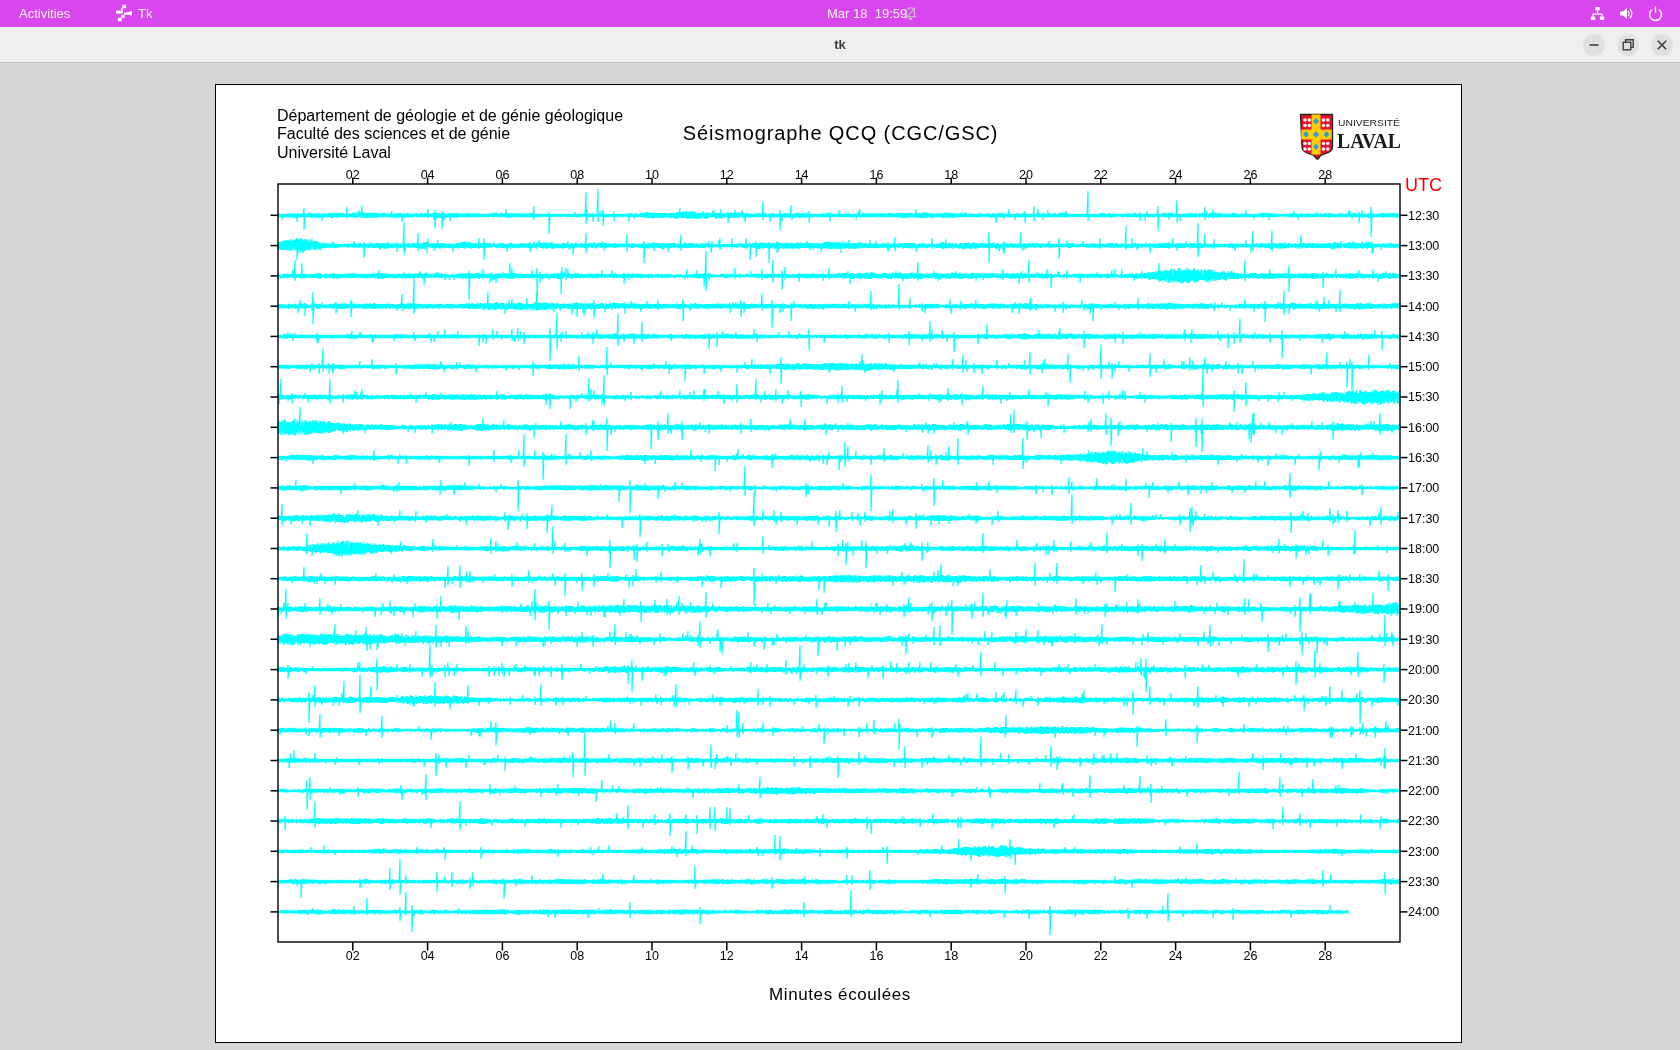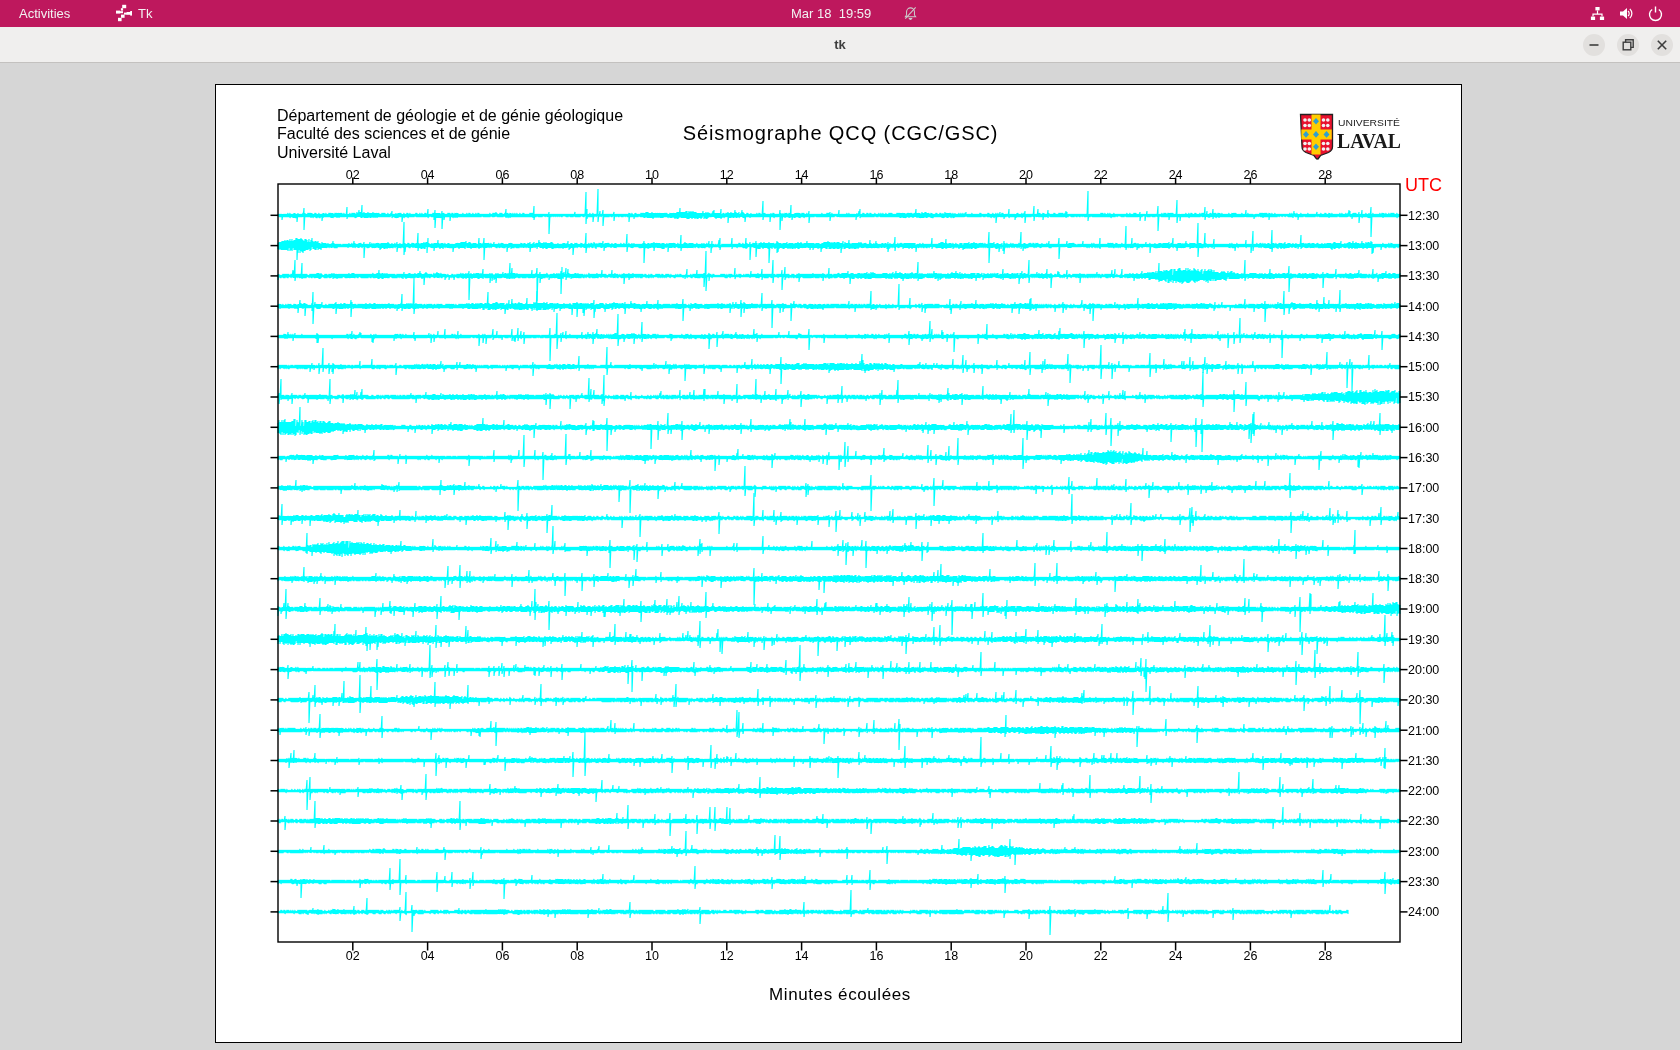--- a/index.html
+++ b/index.html
@@ -1,15 +1,15 @@
 <!DOCTYPE html>
 <html><head><meta charset="utf-8"><style>
 *{margin:0;padding:0;box-sizing:border-box}
 body{width:1680px;height:1050px;background:#d6d6d6;font-family:"Liberation Sans",sans-serif;overflow:hidden;position:relative}
-.topbar{position:absolute;left:0;top:0;width:1680px;height:27px;background:#be185d;color:#f2f2f2;font-size:13px}
+.topbar{position:absolute;left:0;top:0;width:1680px;height:27px;background:#d946ef;color:#f2f2f2;font-size:13px}
 .titlebar{position:absolute;left:0;top:27px;width:1680px;height:36px;background:#f0efee;border-bottom:1px solid #c3c1bf}
 .tbtext{position:absolute;top:0;height:27px;line-height:27px}
 .wtitle{position:absolute;left:0;width:100%;text-align:center;top:0;height:35px;line-height:35px;font-weight:bold;font-size:13px;color:#3d3d3d}
 .wbtn{position:absolute;top:7px;width:22px;height:22px;border-radius:50%;background:#e2e0de}
 .canvas{position:absolute;left:215px;top:84px;width:1247px;height:959px;background:#fff;border:1px solid #000}
 </style></head>
 <body>
 <div class="topbar">
  <div class="tbtext" style="left:19px">Activities</div>
  <svg style="position:absolute;left:115px;top:4px" width="18" height="18" viewBox="0 0 18 18">
@@ -19,21 +19,21 @@
         <rect x="1" y="6.6" width="4.2" height="3"></rect>
         <rect x="5" y="7.2" width="3" height="2"></rect>
         <rect x="11.6" y="8" width="5.4" height="2.8"></rect>
         <rect x="9" y="8.6" width="3" height="2"></rect>
         <rect x="15.2" y="7" width="1.8" height="4.6"></rect>
         <rect x="6" y="10.6" width="3.6" height="3.2"></rect>
         <rect x="3" y="13.8" width="3.6" height="3.4"></rect>
       </g>
     </svg>
  <div class="tbtext" style="left:138px">Tk</div>
- <div class="tbtext" style="left:791px">Mar 18&nbsp;&nbsp;19:59</div>
+ <div class="tbtext" style="left:827px">Mar 18&nbsp;&nbsp;19:59</div>
  <svg style="position:absolute;left:903px;top:6px" width="15" height="15" viewBox="0 0 16 16">
       <g stroke="#ccc" stroke-width="1.1" fill="none">
         <path d="M8 2 a4.2 4.2 0 0 1 4.2 4.2 l0 3.3 1.3 2 -11 0 1.3 -2 0 -3.3 A4.2 4.2 0 0 1 8 2 z"></path>
         <path d="M6.7 13.4 a1.4 1.4 0 0 0 2.6 0 z" fill="#ccc"></path>
         <line x1="2.5" y1="13.5" x2="13.5" y2="1.5"></line>
       </g>
     </svg>
  <svg style="position:absolute;left:1589px;top:5px" width="17" height="17" viewBox="0 0 17 17">
       <g fill="#fff">
         <rect x="6.4" y="2" width="4.2" height="3.4"></rect>

